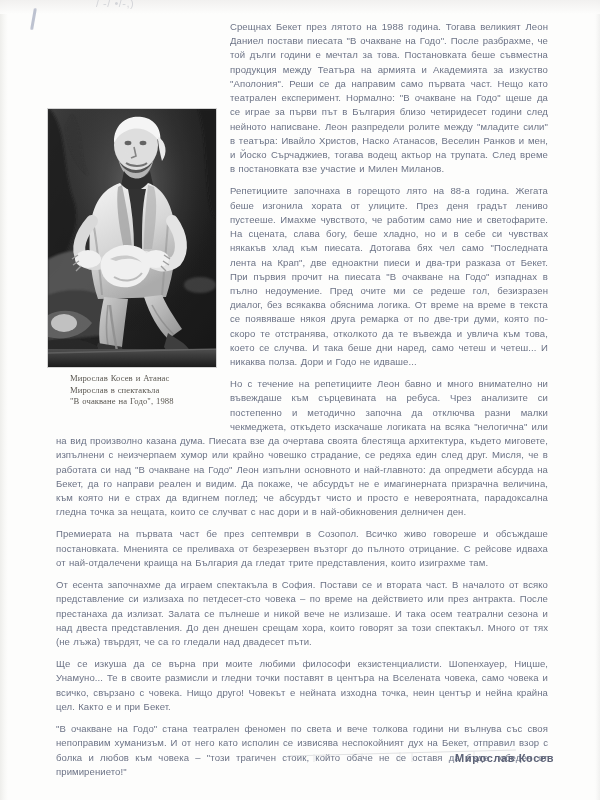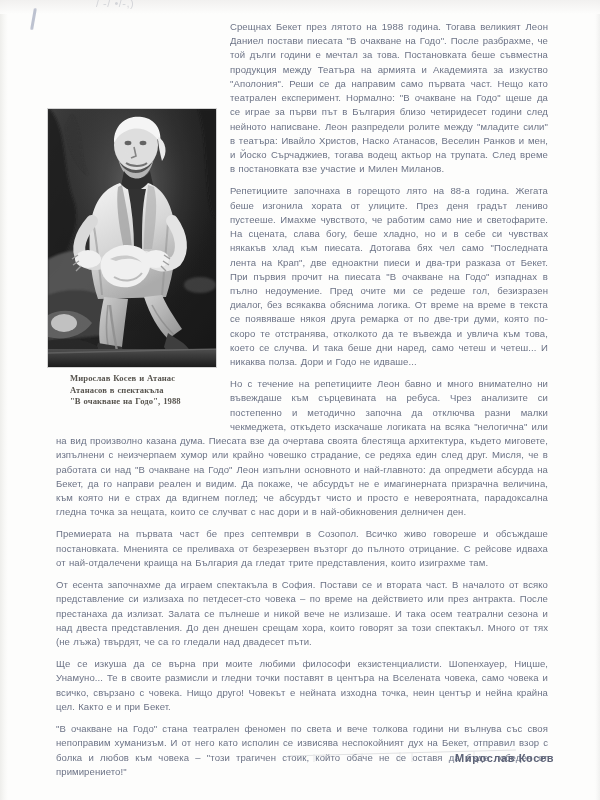--- a/index.html
+++ b/index.html
@@ -78,21 +78,20 @@
     word-spacing: .6px;
   }
   #article p { margin: 8px; text-indent: 0; }
 
   
   #figure {
     float: left;
     width: 168px;
     margin: 97px 14px 14px 0;
     shape-margin: 4px;
-    font-weight: bold;
   }
   #photo {
     position: relative;
     width: 168px;
     height: 258px;
     overflow: hidden;
     background: #2b2a28;
     filter: contrast(1.05) saturate(0);
     box-shadow: 0 0 0 1px #cfcfcb;
   }
@@ -262,21 +261,21 @@
           <rect x="0" y="240" width="168" height="18" fill="url(#floorG)"></rect>
           <path d="M0 244 L168 240" stroke="#6e6a64" stroke-width="1.6" opacity=".6" fill="none"></path>
 
           <ellipse cx="152" cy="176" rx="16" ry="8" fill="#55514b" opacity=".55" filter="url(#soft)"></ellipse>
 
           <rect width="168" height="258" filter="url(#grain)" fill="#ffffff" opacity=".05"></rect>
         </svg>
       </div>
       <figcaption id="caption">
         <div>Мирослав Косев и Атанас</div>
-        <div>Атанасов в спектакъла</div>
+        <div>Мирослав в спектакъла</div>
         <div>"В очакване на Годо", 1988</div>
       </figcaption>
     </figure>
 
     <p>Срещнах Бекет през лятото на 1988 година. Тогава великият Леон Даниел постави пиесата "В очакване на Годо". После разбрахме, че той дълги години е мечтал за това. Постановката беше съвместна продукция между Театъра на армията и Академията за изкуство "Аполония". Реши се да направим само първата част. Нещо като театрален експеримент. Нормално: "В очакване на Годо" щеше да се играе за първи път в България близо четиридесет години след нейното написване. Леон разпредели ролите между "младите сили" в театъра: Ивайло Христов, Наско Атанасов, Веселин Ранков и мен, и Йоско Сърчаджиев, тогава водещ актьор на трупата. След време в постановката взе участие и Милен Миланов.</p>
     <p>Репетициите започнаха в горещото лято на 88-а година. Жегата беше изгонила хората от улиците. През деня градът лениво пустееше. Имахме чувството, че работим само ние и светофарите. На сцената, слава богу, беше хладно, но и в себе си чувствах някакъв хлад към пиесата. Дотогава бях чел само "Последната лента на Крап", две едноактни пиеси и два-три разказа от Бекет. При първия прочит на пиесата "В очакване на Годо" изпаднах в пълно недоумение. Пред очите ми се редеше гол, безизразен диалог, без всякаква обяснима логика. От време на време в текста се появяваше някоя друга ремарка от по две-три думи, която по-скоро те отстранява, отколкото да те въвежда и увлича към това, което се случва. И така беше дни наред, само четеш и четеш... И никаква полза. Дори и Годо не идваше...</p>
     <p>Но с течение на репетициите Леон бавно и много внимателно ни въвеждаше към сърцевината на ребуса. Чрез анализите си постепенно и методично започна да отключва разни малки чекмеджета, откъдето изскачаше логиката на всяка "нелогична" или на вид произволно казана дума. Пиесата взе да очертава своята блестяща архитектура, където миговете, изпълнени с неизчерпаем хумор или крайно човешко страдание, се редяха един след друг. Мисля, че в работата си над "В очакване на Годо" Леон изпълни основното и най-главното: да опредмети абсурда на Бекет, да го направи реален и видим. Да покаже, че абсурдът не е имагинерната призрачна величина, към която ни е страх да вдигнем поглед; че абсурдът чисто и просто е невероятната, парадоксална гледна точка за нещата, които се случват с нас дори и в най-обикновения делничен ден.</p>
     <p>Премиерата на първата част бе през септември в Созопол. Всичко живо говореше и обсъждаше постановката. Мненията се преливаха от безрезервен възторг до пълното отрицание. С рейсове идваха от най-отдалечени краища на България да гледат трите представления, които изиграхме там.</p>
     <p>От есента започнахме да играем спектакъла в София. Постави се и втората част. В началото от всяко представление си излизаха по петдесет-сто човека – по време на действието или през антракта. После престанаха да излизат. Залата се пълнеше и никой вече не излизаше. И така осем театрални сезона и над двеста представления. До ден днешен срещам хора, които говорят за този спектакъл. Много от тях (не лъжа) твърдят, че са го гледали над двадесет пъти.</p>
     <p>Ще се изкуша да се върна при моите любими философи екзистенциалисти. Шопенхауер, Ницше, Унамуно... Те в своите размисли и гледни точки поставят в центъра на Вселената човека, само човека и всичко, свързано с човека. Нищо друго! Човекът е нейната изходна точка, неин център и нейна крайна цел. Както е и при Бекет.</p>

